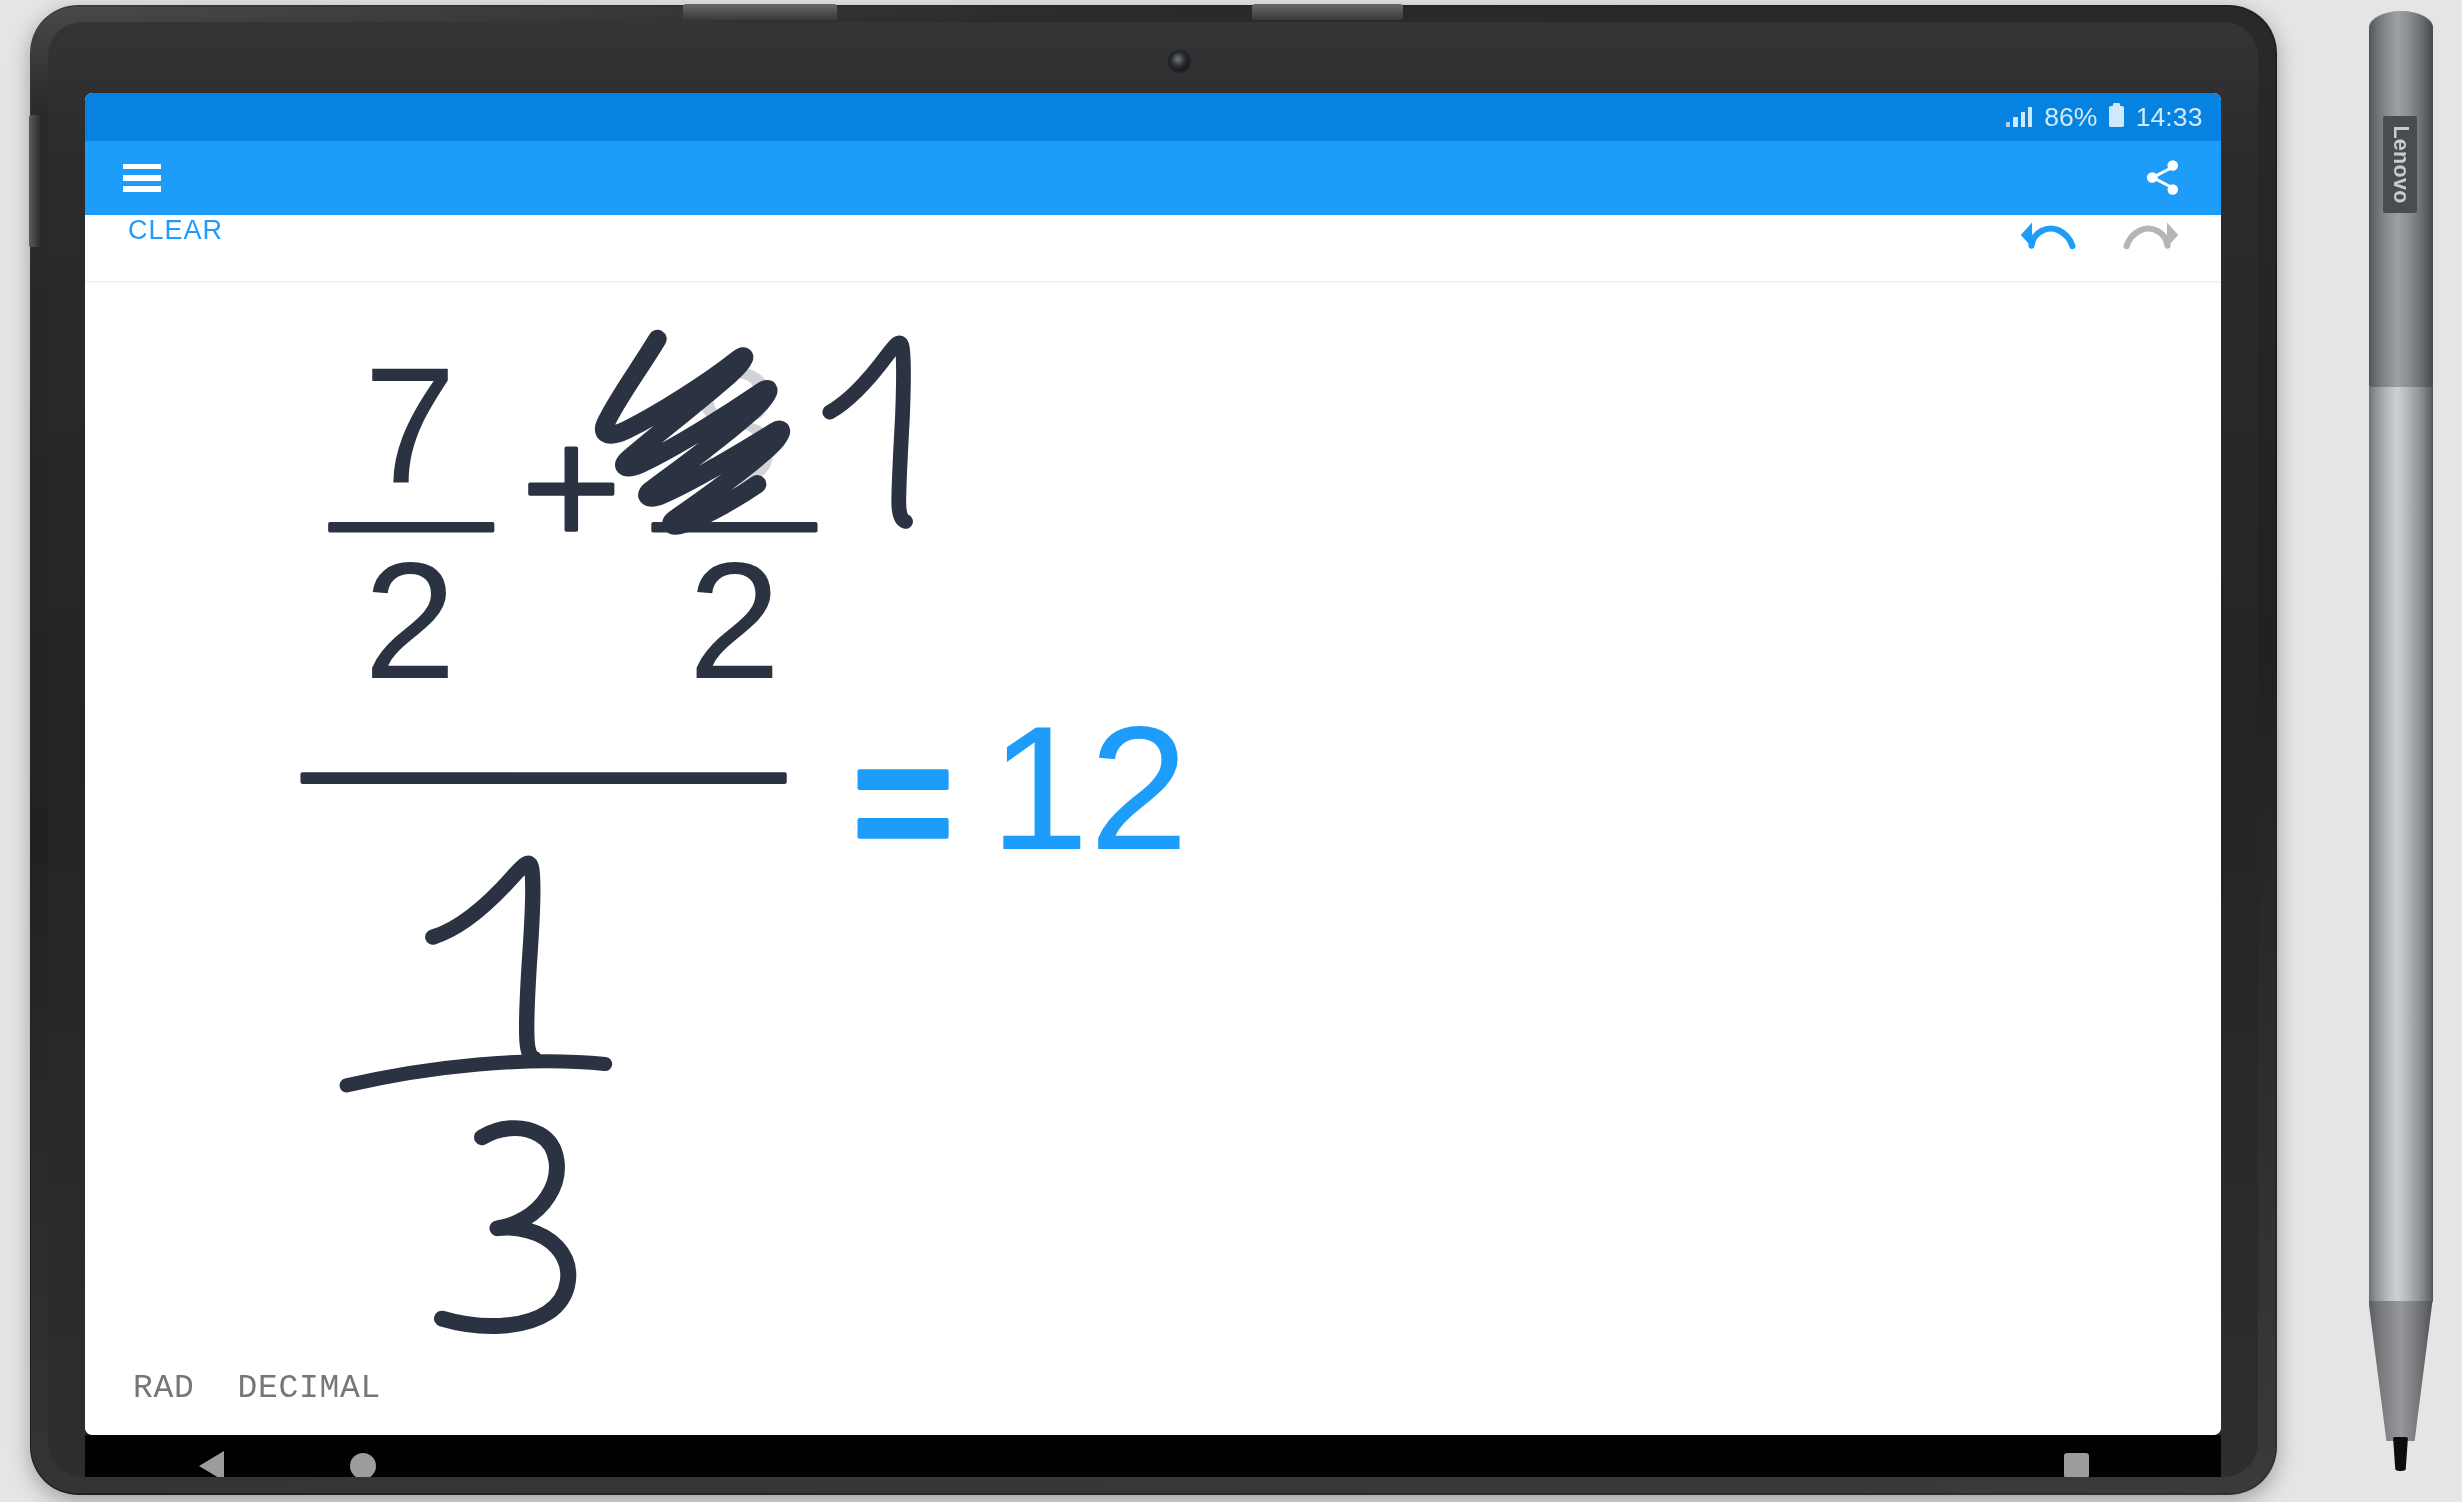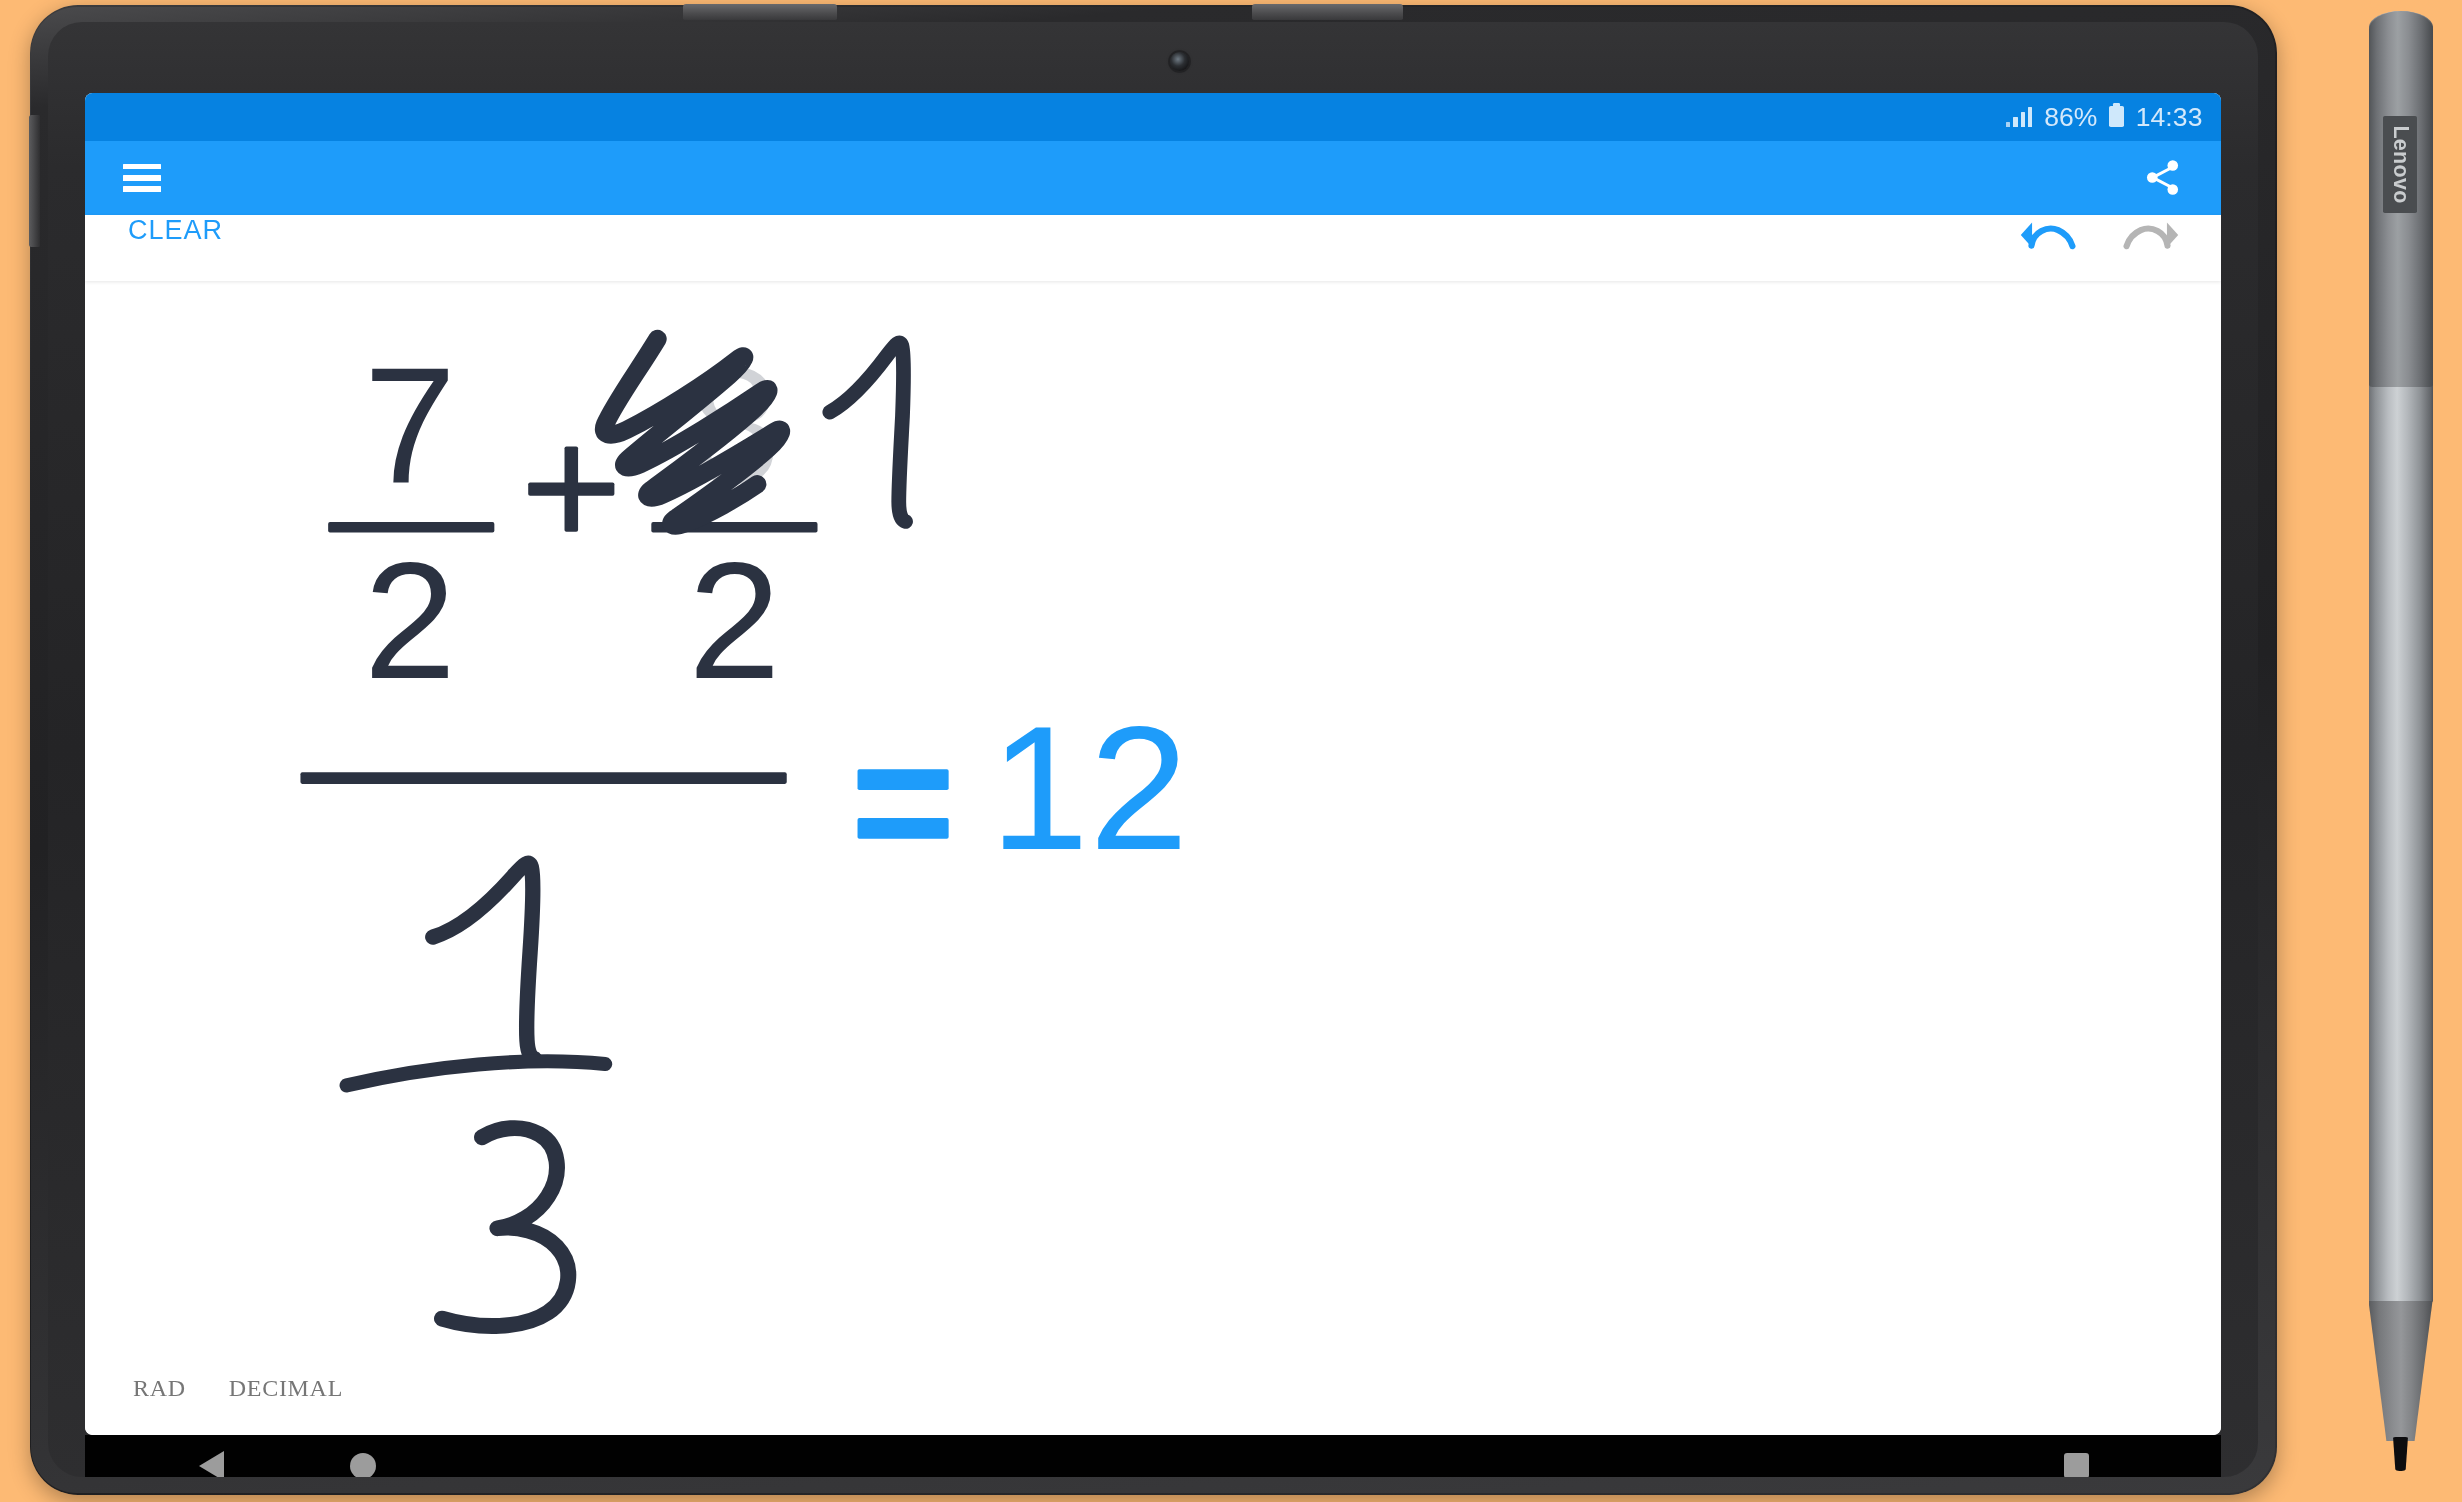--- a/index.html
+++ b/index.html
@@ -9,21 +9,21 @@
     height: 1502px;
     background: #ffffff;
     font-family: "Liberation Sans", sans-serif;
     overflow: hidden;
   }
 
   #stage {
     position: relative;
     width: 2462px;
     height: 1502px;
-    background: #fdba74;
+    background: #e5e5e5;
   }
 
   
   #tablet {
     position: absolute;
     left: 29.5px;
     top: 4.9px;
     width: 2247px;
     height: 1490px;
     border-radius: 48px;
@@ -232,27 +232,27 @@
     height: 92px;
     background: #ffffff;
     display: flex;
     align-items: center;
     padding: 0 36px 0 48px;
     flex: 0 0 auto;
     position: relative;
   }
   .mode-toggle {
     color: #767676;
-    font-size: 24px;
+    font-size: 33px;
     font-weight: 500;
     letter-spacing: 0.7px;
     background: none;
     border: none;
     cursor: pointer;
-    font-family: Liberation Serif, serif;
+    font-family: Liberation Mono, monospace;
   }
   #mode-rad { margin-right: 43px; }
   #calculate-button {
     margin-left: auto;
     background: #2fa3f7;
     color: #ffffff;
     border: none;
     border-radius: 6.2px;
     font-size: 27px;
     font-weight: 500;

